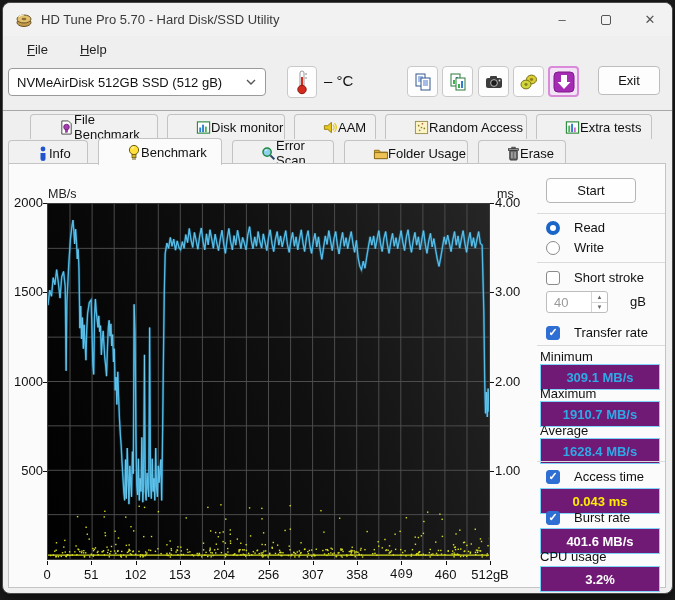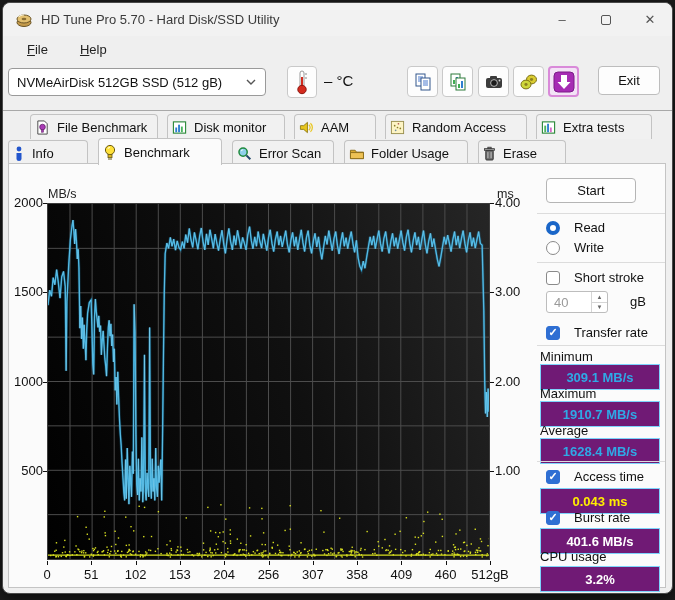--- a/index.html
+++ b/index.html
@@ -30,21 +30,21 @@
   .tool-btn { top:66px; width:31px; height:31px; background:#fdfdfd; border:1px solid #c9c9c9; border-radius:4px; display:flex; align-items:center; justify-content:center; }
   .tool-btn.active { background:#f3e3f6; border:2px solid #d98ad9; }
   .exit-btn { left:598px; top:66px; width:62px; height:29px; background:#fdfdfd; border:1px solid #bdbdbd; border-radius:4px; display:flex; align-items:center; justify-content:center; font-size:13px; color:#111; }
 
   .strip-line { left:3px; top:110px; width:669px; height:1px; background:#a8a8a8; }
 
   
   .tabrow { position:absolute; display:flex; gap:9px; }
   .row1 { left:30px; top:112px; height:27px; }
   .row2 { left:8px; top:138px; height:26px; gap:10px; }
-  .tab { display:flex; align-items:center; justify-content:flex-start; padding-left:4px; gap:7px; background:#f1f1f1; border:1px solid #c3c3c3; border-bottom:none; border-radius:4px 4px 0 0; font-size:13px; color:#111; height:25px; margin-top:2px; }
+  .tab { display:flex; align-items:center; justify-content:flex-start; padding-left:28px; background:#f1f1f1; border:1px solid #c3c3c3; border-bottom:none; border-radius:4px 4px 0 0; font-size:13px; color:#111; height:25px; margin-top:2px; }
   .tab.active { background:#fbfbfb; height:27px; margin-top:0; z-index:5; position:relative; }
   .tab svg { flex:0 0 auto; }
 
   
   .panel { left:8px; top:163px; width:658px; height:425px; background:#fbfbfb; border:1px solid #c4c4c4; z-index:1; }
 
   
   .axis-title { font-size:12.5px; color:#222; z-index:3; }
   .plot { left:47px; top:203px; width:443px; height:357px; background:linear-gradient(250deg,#262626 0%,#101010 45%,#000 100%); border:1px solid #3c3c3c; z-index:2; }
   .plot svg { position:absolute; left:0; top:0; width:100%; height:100%; }
@@ -760,21 +760,21 @@
       <div class="tick-label" style="left: 157.9px; top: 567px; width: 44px; text-align: center;">153</div>
       <div class="tickmark" style="left: 179.9px; top: 561px; width: 1px; height: 4px;"></div>
       <div class="tick-label" style="left: 202.2px; top: 567px; width: 44px; text-align: center;">204</div>
       <div class="tickmark" style="left: 224.2px; top: 561px; width: 1px; height: 4px;"></div>
       <div class="tick-label" style="left: 246.5px; top: 567px; width: 44px; text-align: center;">256</div>
       <div class="tickmark" style="left: 268.5px; top: 561px; width: 1px; height: 4px;"></div>
       <div class="tick-label" style="left: 290.8px; top: 567px; width: 44px; text-align: center;">307</div>
       <div class="tickmark" style="left: 312.8px; top: 561px; width: 1px; height: 4px;"></div>
       <div class="tick-label" style="left: 335.1px; top: 567px; width: 44px; text-align: center;">358</div>
       <div class="tickmark" style="left: 357.1px; top: 561px; width: 1px; height: 4px;"></div>
-      <div class="tick-label" style="left: 379.4px; top: 567px; width: 44px; text-align: center;">409</div>
+      <div class="tick-label" style="left: 379.4px; top: 567px; width: 44px; text-align: center; font-family: Liberation Mono, monospace;">409</div>
       <div class="tickmark" style="left: 401.4px; top: 561px; width: 1px; height: 4px;"></div>
       <div class="tick-label" style="left: 423.7px; top: 567px; width: 44px; text-align: center;">460</div>
       <div class="tickmark" style="left: 445.7px; top: 561px; width: 1px; height: 4px;"></div>
       <div class="tick-label" style="left: 468px; top: 567px; width: 44px; text-align: center;">512gB</div>
       <div class="tickmark" style="left: 490px; top: 561px; width: 1px; height: 4px;"></div>
     </div>
 
   <div class="abs start-btn">
     <span>Start</span>
   </div>

